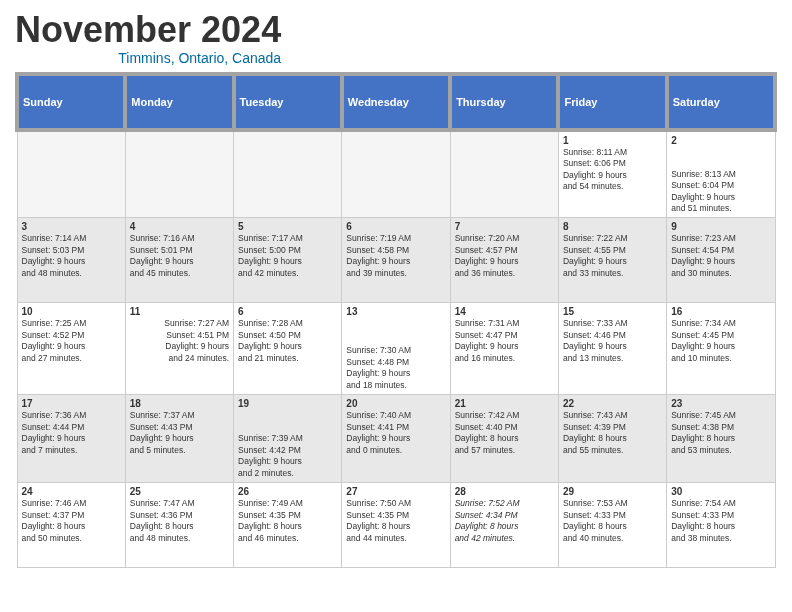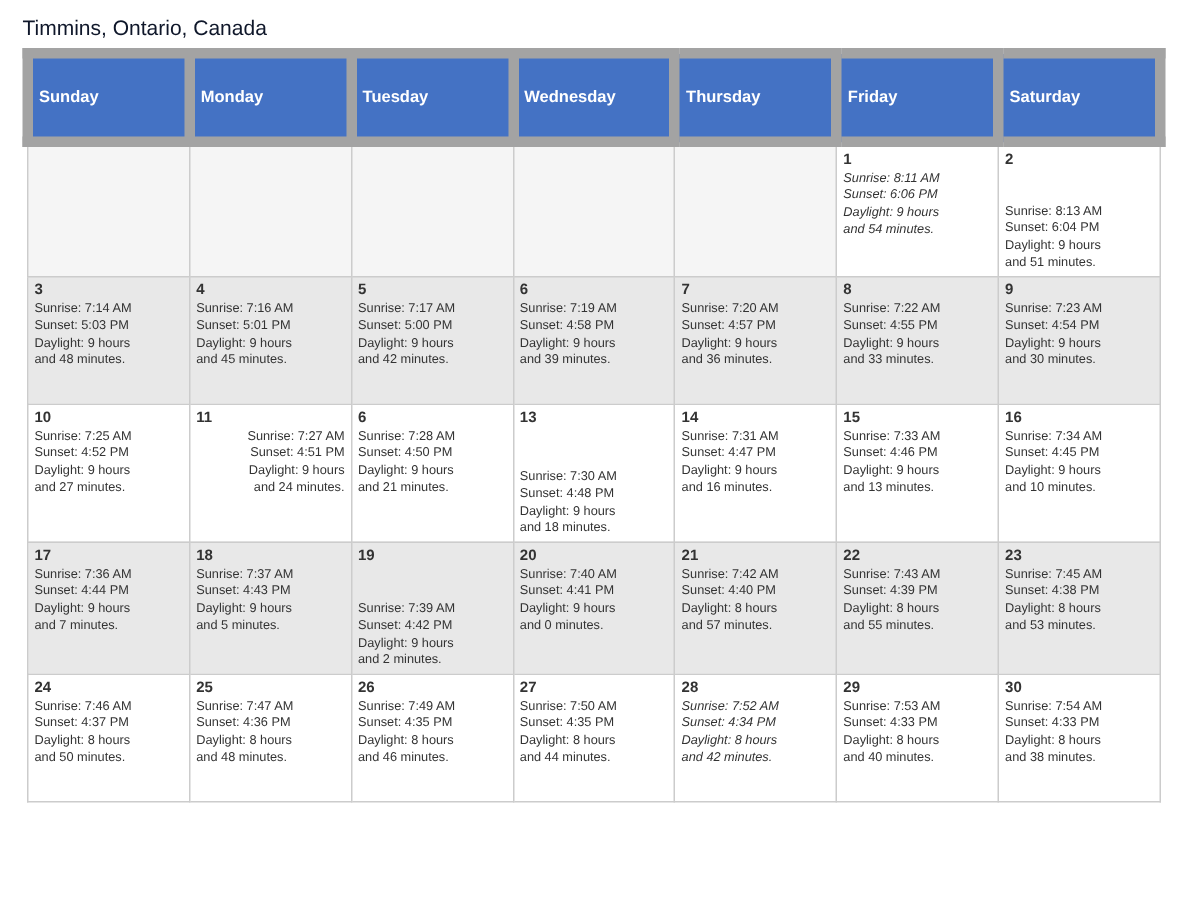--- a/index.html
+++ b/index.html
@@ -43,35 +43,35 @@
       text-align: right;
     }
     .month-title {
       font-size: 36px;
       font-weight: bold;
       color: #333;
       line-height: 1.1;
     }
     .location {
       font-size: 14px;
-      color: #0f172a;
+      color: #0369a1;
     }
     table {
       width: 100%;
       border-collapse: collapse;
       table-layout: fixed;
     }
     th {
       background-color: #4472c4;
       color: #fff;
       font-size: 11px;
       font-weight: bold;
       padding: 20px 4px;
       text-align: left;
-      border: 7px solid #a3a3a3;
+      border: 4px solid #a3a3a3;
     }
     td {
       border: 1px solid #ccc;
       vertical-align: top;
       padding: 3px 4px;
       height: 85px;
       background: #fff;
       font-size: 9px;
       color: #333;
     }
@@ -92,20 +92,21 @@
       line-height: 1.35;
       color: #333;
     }
   </style>
 </head>
 <body>
 
 <div class="container">
   <div class="header-row">
     <div class="title-block">
+      <div class="month-title">November 2024</div>
       <div class="location">Timmins, Ontario, Canada</div>
     </div>
   </div>
 
   <table>
     <thead>
       <tr>
       <th>Sunday</th>
           <th>Monday</th>
           <th>Tuesday</th>
@@ -117,21 +118,21 @@
     </thead>
     <tbody id="calendar-body">
     <tr>
           <td class="empty"></td>
           <td class="empty"></td>
           <td class="empty"></td>
           <td class="empty"></td>
           <td class="empty"></td>
           <td>
             <span class="day-num">1</span>
-            <div class="day-info" style="white-space: pre-line; font-style: italic;">Sunrise: 8:11 AM
+            <div class="day-info" style="white-space: pre-line;">Sunrise: 8:11 AM
 Sunset: 6:06 PM
 Daylight: 9 hours
 and 54 minutes.</div>
           </td>
           <td>
             <span class="day-num">2</span>
             <div class="day-info" style="white-space: pre-line; margin-top: 23px;">Sunrise: 8:13 AM
 Sunset: 6:04 PM
 Daylight: 9 hours
 and 51 minutes.</div>

